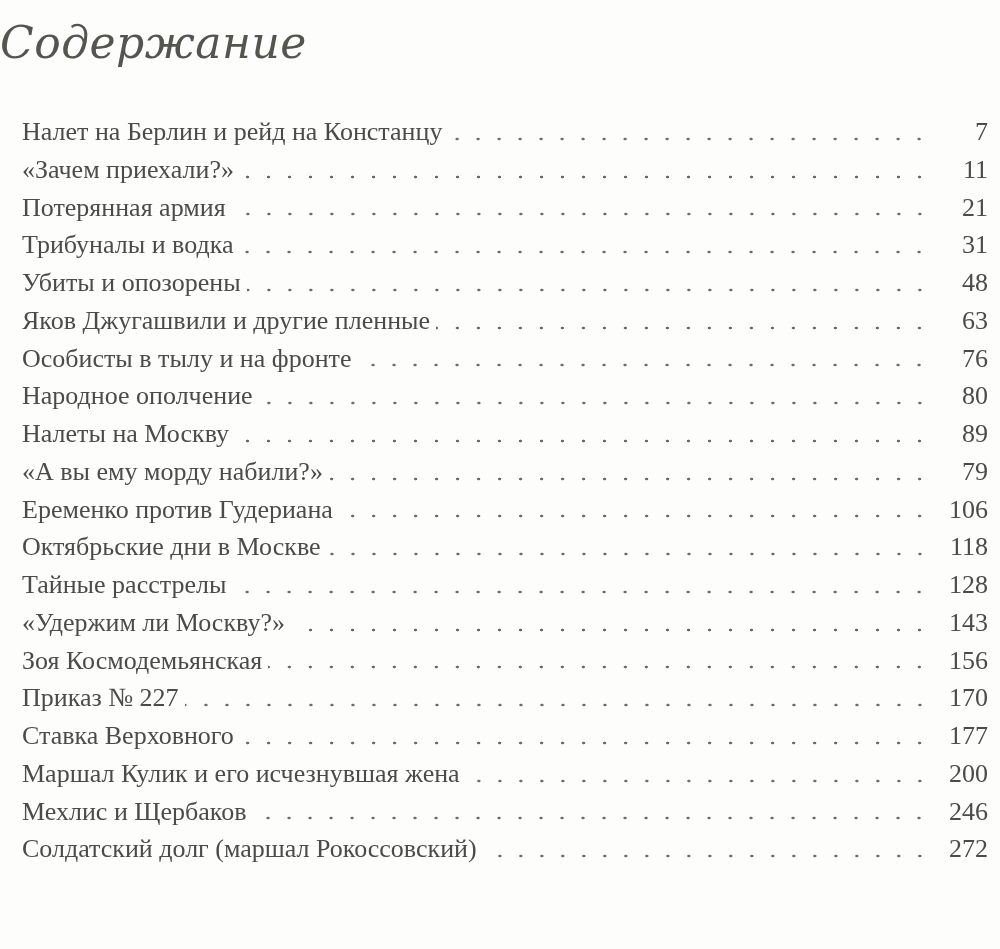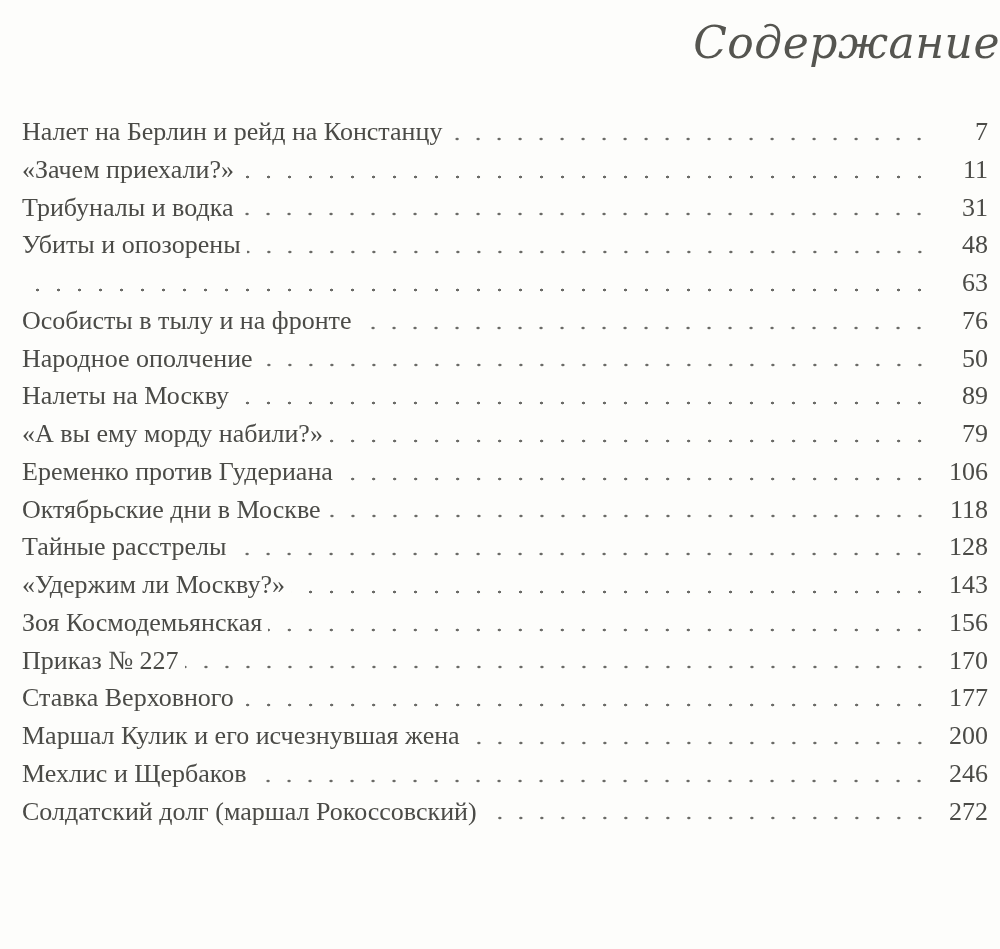--- a/index.html
+++ b/index.html
@@ -13,21 +13,21 @@
       position: relative;
       overflow: hidden;
       font-family: "DejaVu Serif", "Liberation Serif", serif;
       color: #4a4a46;
     }
     .page-title {
       position: absolute;
       top: 8px;
       left: 0;
       width: 1000px;
-      text-align: right;
+      text-align: left;
       font-family: "DejaVu Serif", "Liberation Serif", serif;
       font-style: italic;
       font-size: 44px;
       font-weight: normal;
       color: #555550;
       letter-spacing: 0.5px;
       line-height: 70px;
       margin: 0;
     }
     .toc {
@@ -91,42 +91,48 @@
       <span class="toc-title">Налет на Берлин и рейд на Констанцу</span>
       <span class="toc-leader"></span>
       <span class="toc-page">7</span>
     </li>
   <li class="toc-entry">
       <span class="toc-title">«Зачем приехали?»</span>
       <span class="toc-leader"></span>
       <span class="toc-page">11</span>
     </li>
   <li class="toc-entry">
+      <span class="toc-title">Потерянная армия</span>
+      <span class="toc-leader"></span>
+      <span class="toc-page">21</span>
+    </li>
+  <li class="toc-entry">
       <span class="toc-title">Трибуналы и водка</span>
       <span class="toc-leader"></span>
       <span class="toc-page">31</span>
     </li>
   <li class="toc-entry">
       <span class="toc-title">Убиты и опозорены</span>
       <span class="toc-leader"></span>
       <span class="toc-page">48</span>
     </li>
   <li class="toc-entry">
+      <span class="toc-title">Яков Джугашвили и другие пленные</span>
       <span class="toc-leader"></span>
       <span class="toc-page">63</span>
     </li>
   <li class="toc-entry">
       <span class="toc-title">Особисты в тылу и на фронте</span>
       <span class="toc-leader"></span>
       <span class="toc-page">76</span>
     </li>
   <li class="toc-entry">
       <span class="toc-title">Народное ополчение</span>
       <span class="toc-leader"></span>
-      <span class="toc-page">50</span>
+      <span class="toc-page">80</span>
     </li>
   <li class="toc-entry">
       <span class="toc-title">Налеты на Москву</span>
       <span class="toc-leader"></span>
       <span class="toc-page">89</span>
     </li>
   <li class="toc-entry">
       <span class="toc-title">«А вы ему морду набили?»</span>
       <span class="toc-leader"></span>
       <span class="toc-page">79</span>

